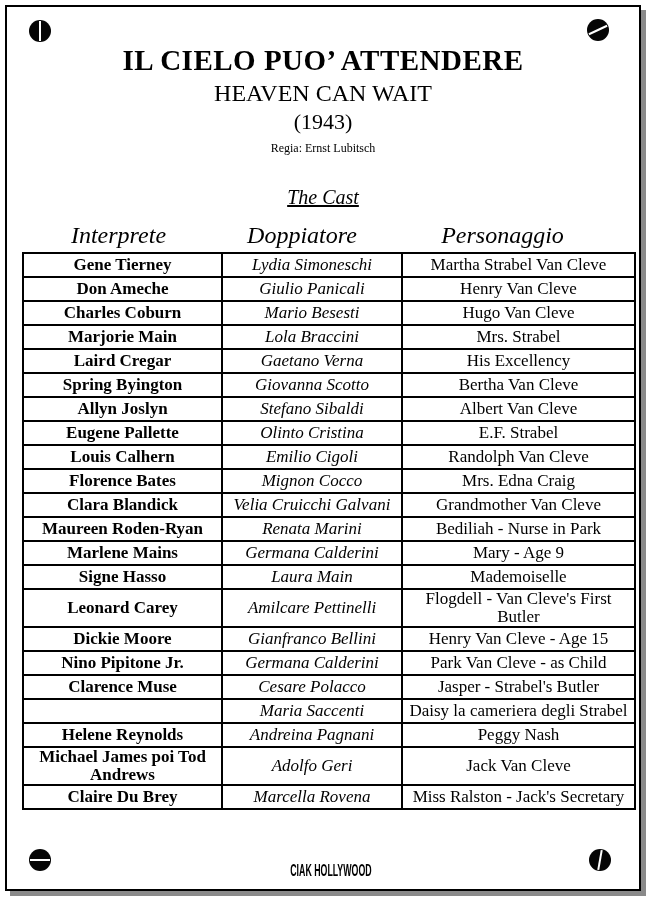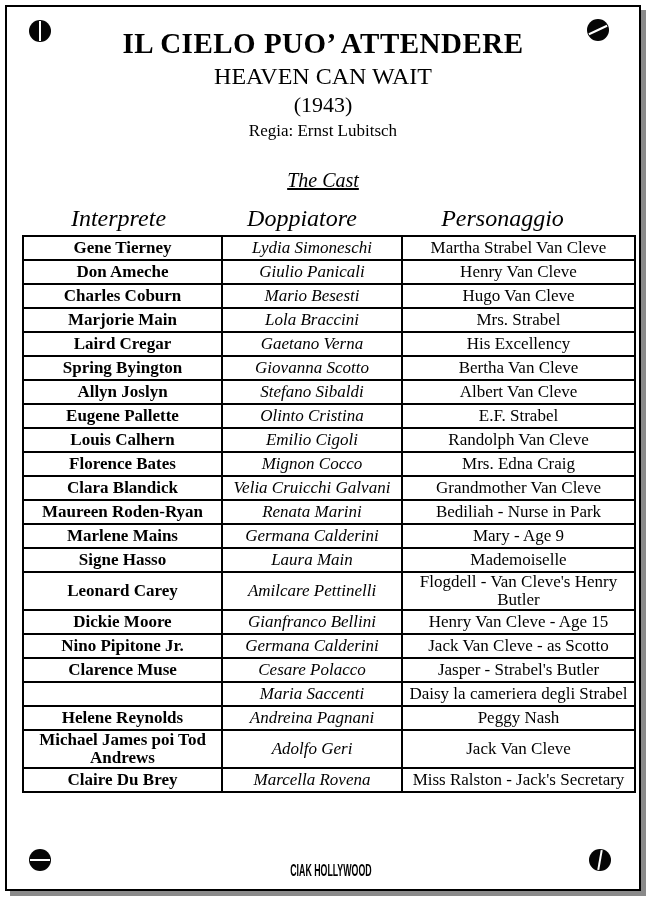--- a/index.html
+++ b/index.html
@@ -14,24 +14,24 @@
     box-shadow:5px 5px 0 #8a8a8a;
   }
   
   .screw{position:absolute;width:22px;height:22px;border-radius:50%;background:#050505;}
   .screw::after{content:"";position:absolute;left:1px;top:10px;width:20px;height:2px;background:#fff;}
   .screw.tl{left:22px;top:13px;}  .screw.tl::after{transform:rotate(90deg);}
   .screw.tr{left:580px;top:12px;} .screw.tr::after{transform:rotate(-25deg);}
   .screw.bl{left:22px;top:842px;} .screw.bl::after{transform:rotate(0deg);}
   .screw.br{left:582px;top:842px;}.screw.br::after{transform:rotate(-80deg);}
 
-  .title{margin:20px 0 0;text-align:center;font-size:29px;font-weight:bold;line-height:32px;letter-spacing:0.5px;}
+  .title{margin:37px 0 0;text-align:center;font-size:29px;font-weight:bold;line-height:32px;letter-spacing:0.5px;}
   .subtitle{margin:3px 0 0;text-align:center;font-size:24px;font-weight:normal;line-height:28px;}
   .year{margin:2px 0 0;text-align:center;font-size:22px;line-height:26px;}
-  .director{margin:3px 0 0;text-align:center;font-size:17px;line-height:20px;}
+  .director{margin:3px 0 0;text-align:center;font-size:12px;line-height:20px;}
   .cast-heading{margin:27px 0 0;text-align:center;font-size:20px;font-style:italic;font-weight:normal;text-decoration:underline;line-height:24px;}
 
   .col-headers{display:flex;margin:15px 0 0 15px;width:594px;}
   .col-headers span{font-style:italic;font-size:24px;text-align:center;line-height:22px;}
   .ch1{width:193px;} .ch2{width:174px;} .ch3{width:227px;}
 
   table.cast{border-collapse:collapse;table-layout:fixed;width:594px;margin:6px 0 0 15px;border-radius:8px;}
   table.cast td{
     border:2px solid #000;text-align:center;vertical-align:middle;
     height:22px;padding:0 2px;font-size:17px;line-height:18px;overflow:hidden;
@@ -139,31 +139,31 @@
           <td class="col-personaggio">Mary - Age 9</td>
         </tr>
         <tr>
           <td class="col-interprete">Signe Hasso</td>
           <td class="col-doppiatore">Laura Main</td>
           <td class="col-personaggio">Mademoiselle</td>
         </tr>
         <tr>
           <td class="col-interprete">Leonard Carey</td>
           <td class="col-doppiatore">Amilcare Pettinelli</td>
-          <td class="col-personaggio fit-md">Flogdell - Van Cleve's Henry Butler</td>
+          <td class="col-personaggio fit-md">Flogdell - Van Cleve's First Butler</td>
         </tr>
         <tr>
           <td class="col-interprete">Dickie Moore</td>
           <td class="col-doppiatore">Gianfranco Bellini</td>
           <td class="col-personaggio">Henry Van Cleve - Age 15</td>
         </tr>
         <tr>
           <td class="col-interprete">Nino Pipitone Jr.</td>
           <td class="col-doppiatore">Germana Calderini</td>
-          <td class="col-personaggio">Jack Van Cleve - as Scotto</td>
+          <td class="col-personaggio">Park Van Cleve - as Child</td>
         </tr>
         <tr>
           <td class="col-interprete">Clarence Muse</td>
           <td class="col-doppiatore">Cesare Polacco</td>
           <td class="col-personaggio">Jasper - Strabel's Butler</td>
         </tr>
         <tr>
           <td class="col-interprete"></td>
           <td class="col-doppiatore">Maria Saccenti</td>
           <td class="col-personaggio fit-md">Daisy la cameriera degli Strabel</td>

